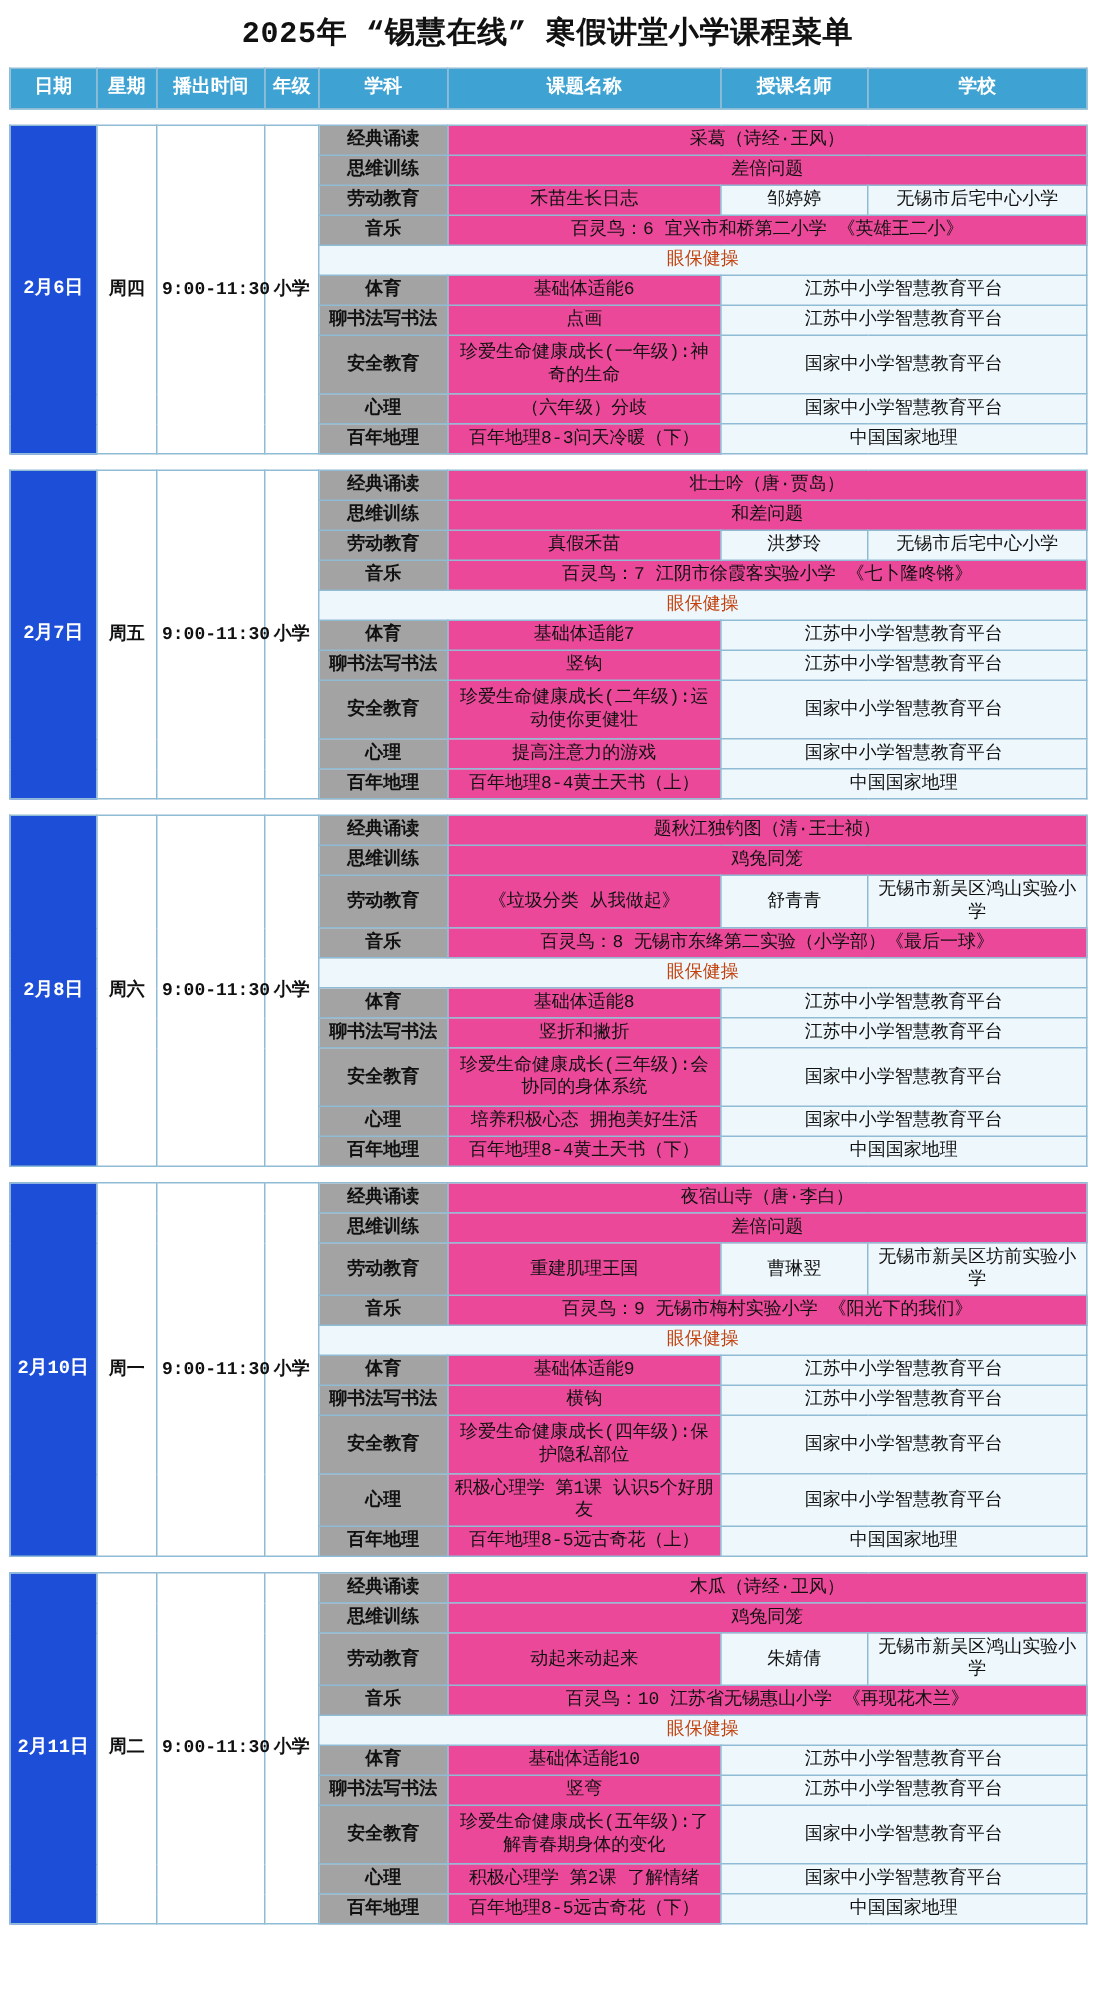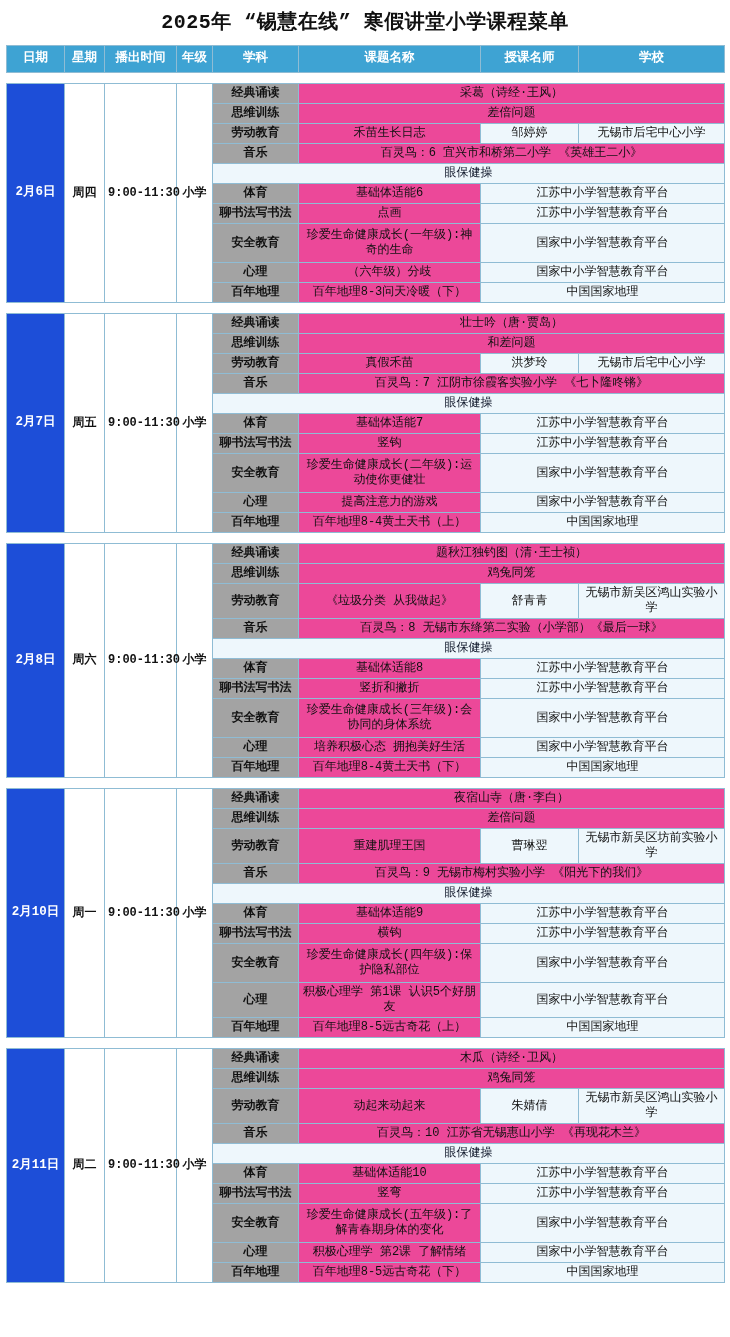--- a/index.html
+++ b/index.html
@@ -85,21 +85,21 @@
   td.teacher {
     background: #eef7fc;
     color: #111;
   }
   td.school {
     background: #eef7fc;
     color: #111;
   }
   td.wide {
     background: #eef7fc;
-    color: #0f172a;
+    color: #c2410c;
     font-weight: normal;
   }
   tr.rowtall2 td { height: 34px; }
   .nowrapish { white-space: nowrap; }
 </style>
 </head>
 <body>
 
 <div class="page">
 

